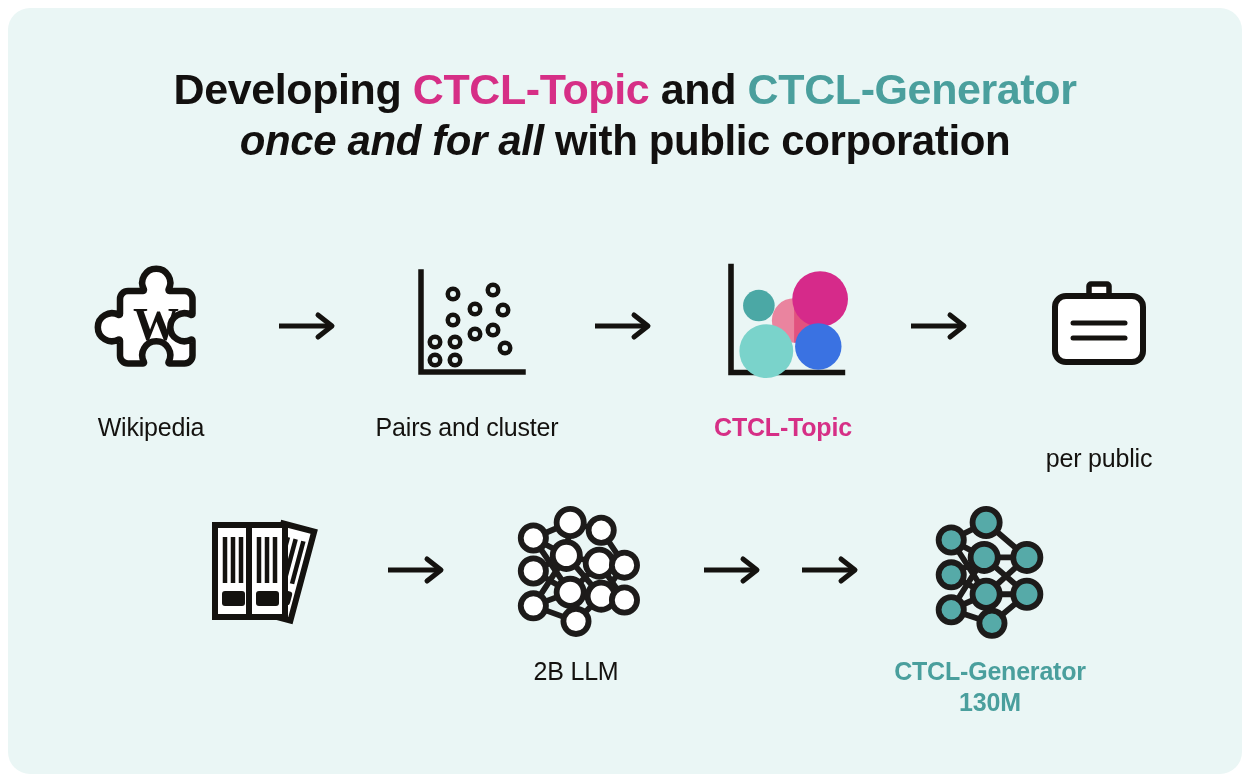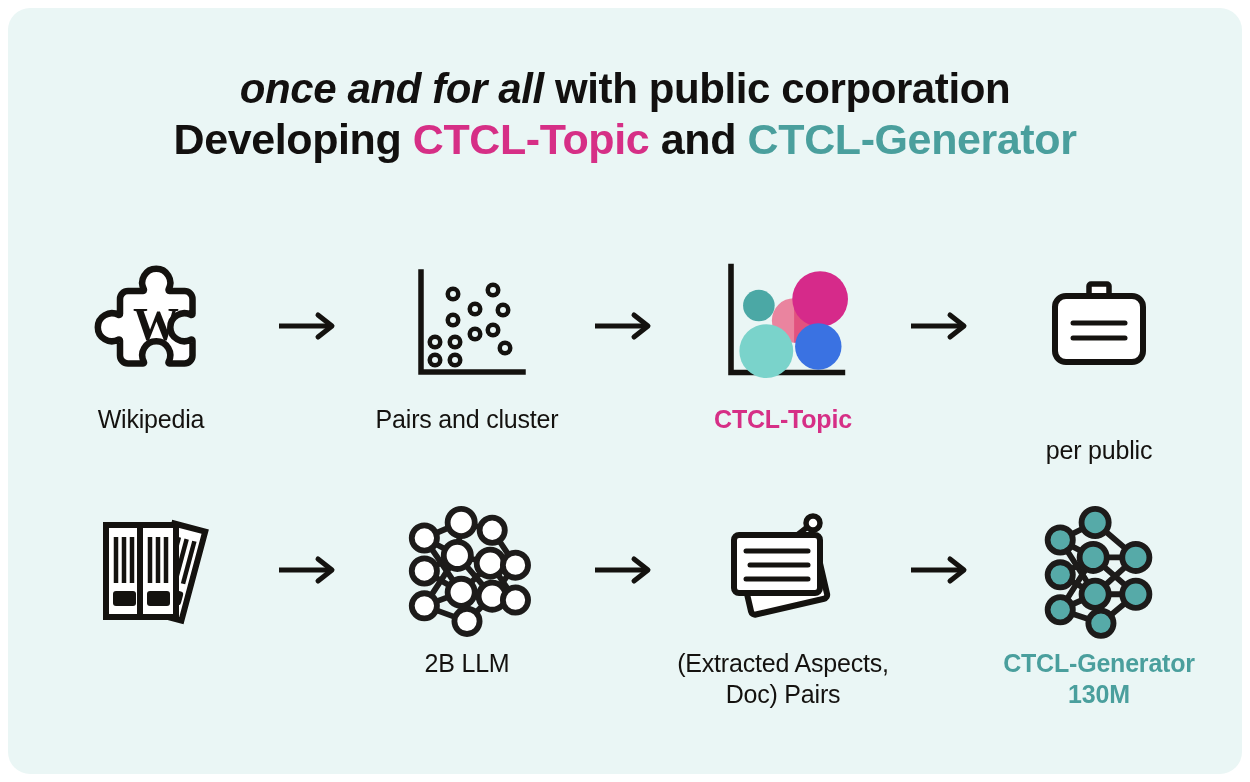--- a/index.html
+++ b/index.html
@@ -63,21 +63,21 @@
     flex-direction: column;
     align-items: center;
   }
   .icon-box {
     height: 140px;
     display: flex;
     align-items: center;
     justify-content: center;
   }
   .caption {
-    margin-top: 8px;
+    margin-top: 16px;
     font-size: 25px;
     color: #14120f;
     text-align: center;
     line-height: 1.24;
     letter-spacing: -0.2px;
   }
   .caption.pink { color: #d62f86; font-weight: bold; }
   .caption.teal { color: #4a9f9d; font-weight: bold; }
 
   .arrow-cell {
@@ -89,22 +89,22 @@
   }
 
   svg { display: block; overflow: visible; }
 </style>
 </head>
 <body>
 
 <div class="figure-card">
 
   <div class="title-block">
+    <div class="title-line"><span>Developing </span><span class="t-pink">CTCL-Topic</span><span> and </span><span class="t-teal">CTCL-Generator</span></div>
     <div class="title-line second"><span class="t-ital">once and for all</span><span> with public corporation</span></div>
-    <div class="title-line"><span>Developing </span><span class="t-pink">CTCL-Topic</span><span> and </span><span class="t-teal">CTCL-Generator</span></div>
   </div>
 
   <div class="row row-1">
 
     <div class="cell">
       <div class="icon-box">
         <svg width="130" height="130" viewBox="0 0 130 130">
           <path d="M34 38 a8 8 0 0 1 8-8 h15 a1 1 0 0 0 1-1.4 a14 14 0 1 1 24.5 0 a1 1 0 0 0 1 1.4 h15 a8 8 0 0 1 8 8 v15 a1 1 0 0 1-1.4 1 a14 14 0 1 0 0 24.5 a1 1 0 0 1 1.4 1 v15 a8 8 0 0 1-8 8 h-15 a1 1 0 0 1-1-1.4 a14 14 0 1 0-24.5 0 a1 1 0 0 1-1 1.4 h-15 a8 8 0 0 1-8-8 v-15 a1 1 0 0 0-1.4-1 a14 14 0 1 1 0-24.5 a1 1 0 0 0 1.4-1 z" fill="#ffffff" stroke="#14120f" stroke-width="6.5" stroke-linejoin="round"></path>
           <text x="70" y="79" font-family="'Liberation Serif', serif" font-size="46" font-weight="bold" text-anchor="middle" fill="#14120f">W</text>
         </svg>
@@ -275,36 +275,20 @@
       <div class="caption">2B LLM</div>
     </div>
 
     <div class="arrow-cell">
       <svg width="64" height="30" viewBox="0 0 64 30">
         <line x1="2" y1="15" x2="52" y2="15" stroke="#14120f" stroke-width="5"></line>
         <polyline points="41,4 55,15 41,26" fill="none" stroke="#14120f" stroke-width="5" stroke-linecap="round" stroke-linejoin="round"></polyline>
       </svg>
     </div>
 
-    <div class="cell">
-      <div class="icon-box">
-        <svg width="126" height="126" viewBox="0 0 126 126">
-          <g transform="rotate(-13 66 78)">
-            <rect x="26" y="42" width="78" height="58" rx="4" fill="#ffffff" stroke="#14120f" stroke-width="6"></rect>
-          </g>
-          <line x1="62" y1="40" x2="90" y2="18" stroke="#14120f" stroke-width="5.5" stroke-linecap="round"></line>
-          <circle cx="93" cy="16" r="7" fill="#ffffff" stroke="#14120f" stroke-width="5.5"></circle>
-          <rect x="14" y="28" width="86" height="58" rx="5" fill="#ffffff" stroke="#14120f" stroke-width="6"></rect>
-          <line x1="26" y1="44" x2="88" y2="44" stroke="#14120f" stroke-width="5" stroke-linecap="round"></line>
-          <line x1="30" y1="58" x2="88" y2="58" stroke="#14120f" stroke-width="5" stroke-linecap="round"></line>
-          <line x1="26" y1="72" x2="88" y2="72" stroke="#14120f" stroke-width="5" stroke-linecap="round"></line>
-        </svg>
-      </div>
-      <div class="caption"><span>(Extracted Aspects,</span><br><span>Doc) Pairs</span></div>
-    </div>
 
     <div class="arrow-cell">
       <svg width="64" height="30" viewBox="0 0 64 30">
         <line x1="2" y1="15" x2="52" y2="15" stroke="#14120f" stroke-width="5"></line>
         <polyline points="41,4 55,15 41,26" fill="none" stroke="#14120f" stroke-width="5" stroke-linecap="round" stroke-linejoin="round"></polyline>
       </svg>
     </div>
 
     <div class="cell">
       <div class="icon-box">

